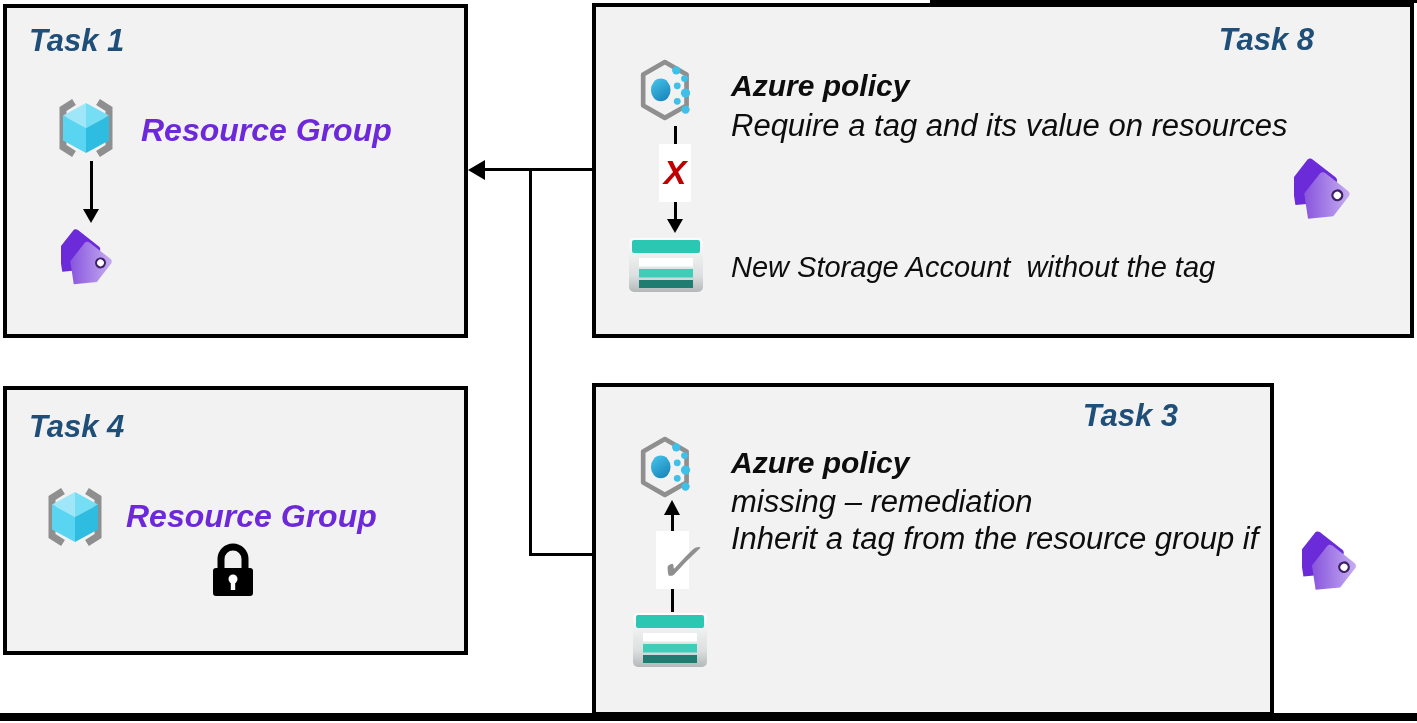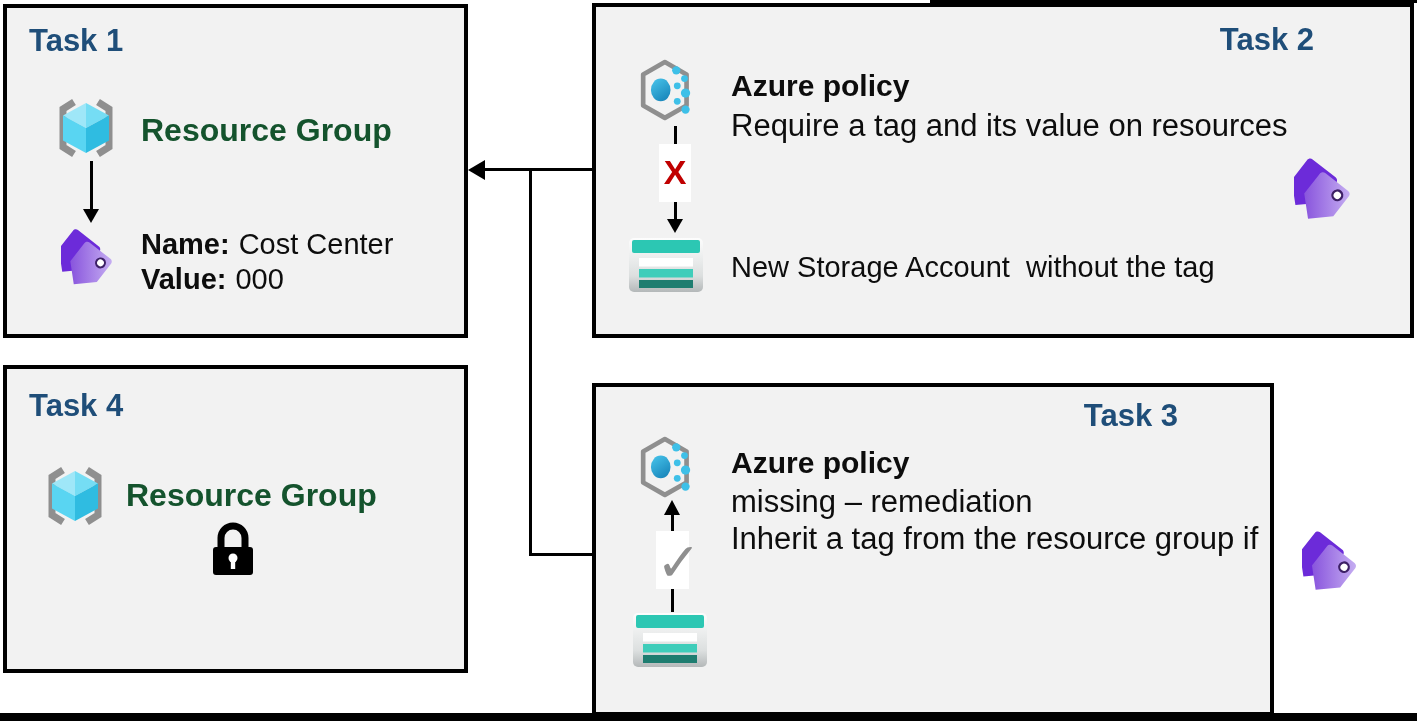--- a/index.html
+++ b/index.html
@@ -1,31 +1,31 @@
 <!DOCTYPE html>
 <html><head>
 <meta charset="utf-8">
 <style>
   html,body{margin:0;padding:0;background:#ffffff;}
   .canvas{
     position:relative;width:1417px;height:723px;background:#ffffff;
     font-family:"Liberation Sans",sans-serif;color:#0d0d0d;overflow:hidden;
   }
   .task-box{
-    position:absolute;background:#f2f2f2;border:4px solid #000;box-sizing:border-box;
+    position:absolute;background:#f2f2f2;border:4px solid #000;box-sizing:border-box;font-style:italic;
   }
   #task1{left:3px;top:4px;width:465px;height:334px;}
   #task2{left:592px;top:3px;width:822px;height:335px;}
-  #task4{left:3px;top:365px;width:465px;height:308px;}
+  #task4{left:3px;top:386px;width:465px;height:269px;}
   #task3{left:592px;top:383px;width:682px;height:333px;}
   .task-title{
     position:absolute;font-weight:bold;font-size:31px;color:#1f4e79;line-height:34px;
     white-space:nowrap;
   }
-  .bold-label{font-weight:bold;font-size:32px;line-height:36px;white-space:nowrap;color:#14532d;}
+  .bold-label{font-weight:bold;font-size:32px;line-height:36px;white-space:nowrap;color:#6d28d9;}
   .policy-title{position:absolute;font-weight:bold;font-size:30px;line-height:36px;white-space:nowrap;}
   .policy-desc{position:absolute;font-size:31px;line-height:37px;white-space:nowrap;}
   .caption{position:absolute;font-size:29px;line-height:34px;white-space:pre;}
   .tag-fields{position:absolute;font-size:29px;line-height:35px;}
   .tag-fields .lbl{font-weight:bold;}
   .tag-fields .val{margin-left:9px;}
   .icon{position:absolute;}
   
   .line{position:absolute;background:#000;}
   .tri{position:absolute;width:0;height:0;}
@@ -128,28 +128,24 @@
     </svg>
     <div class="bold-label" style="position:absolute;left:134px;top:104px;">Resource Group</div>
 
     <div class="line" style="left:83px;top:153px;width:3px;height:52px;"></div>
     <div class="tri tri-down" style="left:76px;top:201px;"></div>
 
     <svg class="icon" style="left:54px;top:216px;" width="62" height="68" viewBox="0 0 70 68">
       <use href="#tags-icon-def"></use>
     </svg>
 
-    <div class="tag-fields" style="left:134px;top:219px;">
-      <div><span class="lbl">Name:</span><span class="val">Cost Center</span></div>
-      <div><span class="lbl">Value:</span><span class="val">000</span></div>
-    </div>
   </div>
 
   <div id="task2" class="task-box">
-    <div class="task-title" style="right:96px;top:16px;">Task 2</div>
+    <div class="task-title" style="right:96px;top:16px;">Task 8</div>
 
     <svg class="icon" style="left:42px;top:50px;" width="62" height="68" viewBox="0 0 60 60">
       <use href="#policy-icon-def"></use>
     </svg>
     <div class="policy-title" style="left:135px;top:61px;">Azure policy</div>
     <div class="policy-desc" style="left:135px;top:100px;">Require a tag and its value on resources</div>
 
     <div class="line" style="left:78px;top:119px;width:3px;height:97px;"></div>
     <div class="mask-strip" style="left:63px;top:137px;width:32px;height:58px;"></div>
     <div class="reject-x" style="left:63px;top:148px;width:32px;">X</div>

